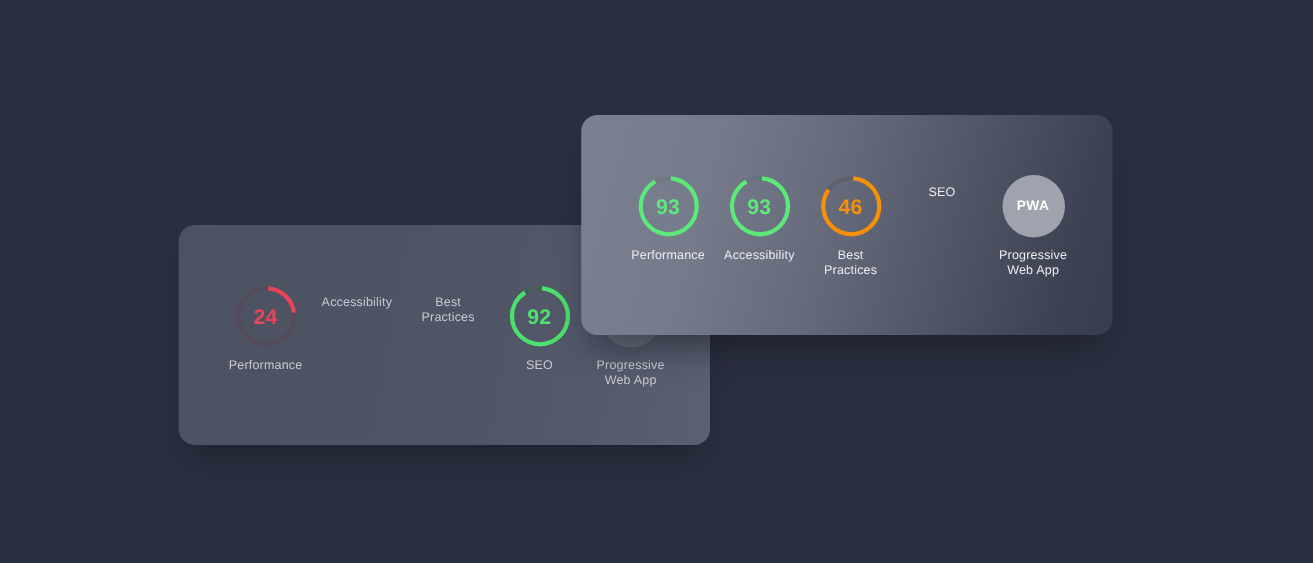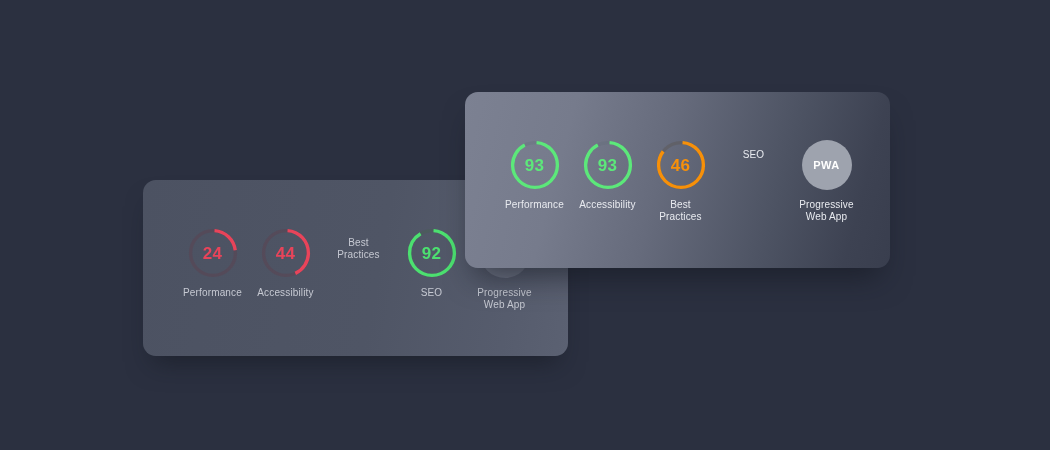--- a/index.html
+++ b/index.html
@@ -105,27 +105,20 @@
           <div class="gauge-wrap">
             <svg viewBox="0 0 50 50" aria-hidden="true">
               <circle cx="25" cy="25" r="22.4" fill="none" stroke="#5b4352" stroke-width="3.4" stroke-opacity="0.55"></circle>
               <circle cx="25" cy="25" r="22.4" fill="none" stroke="#e8445a" stroke-width="3.4" stroke-linecap="butt" stroke-dasharray="30.57840421139746 110.16494666942528" stroke-dashoffset="-1.6"></circle>
             </svg>
             <div class="gauge-score" style="color: rgb(232, 68, 90);">24</div>
           </div>
           <div class="metric-label" style="color: rgb(198, 201, 210);">Performance</div>
         </div>
         <div class="metric">
-          <div class="gauge-wrap">
-            <svg viewBox="0 0 50 50" aria-hidden="true">
-              <circle cx="25" cy="25" r="22.4" fill="none" stroke="#5b4352" stroke-width="3.4" stroke-opacity="0.55"></circle>
-              <circle cx="25" cy="25" r="22.4" fill="none" stroke="#e8445a" stroke-width="3.4" stroke-linecap="butt" stroke-dasharray="58.727074387562 82.01627649326073" stroke-dashoffset="-1.6"></circle>
-            </svg>
-            <div class="gauge-score" style="color: rgb(232, 68, 90);">44</div>
-          </div>
           <div class="metric-label" style="color: rgb(198, 201, 210);">Accessibility</div>
         </div>
         <div class="metric">
           <div class="metric-label" style="color: rgb(198, 201, 210);">Best
 Practices</div>
         </div>
         <div class="metric">
           <div class="gauge-wrap">
             <svg viewBox="0 0 50 50" aria-hidden="true">
               <circle cx="25" cy="25" r="22.4" fill="none" stroke="#495f55" stroke-width="3.4" stroke-opacity="0.55"></circle>

